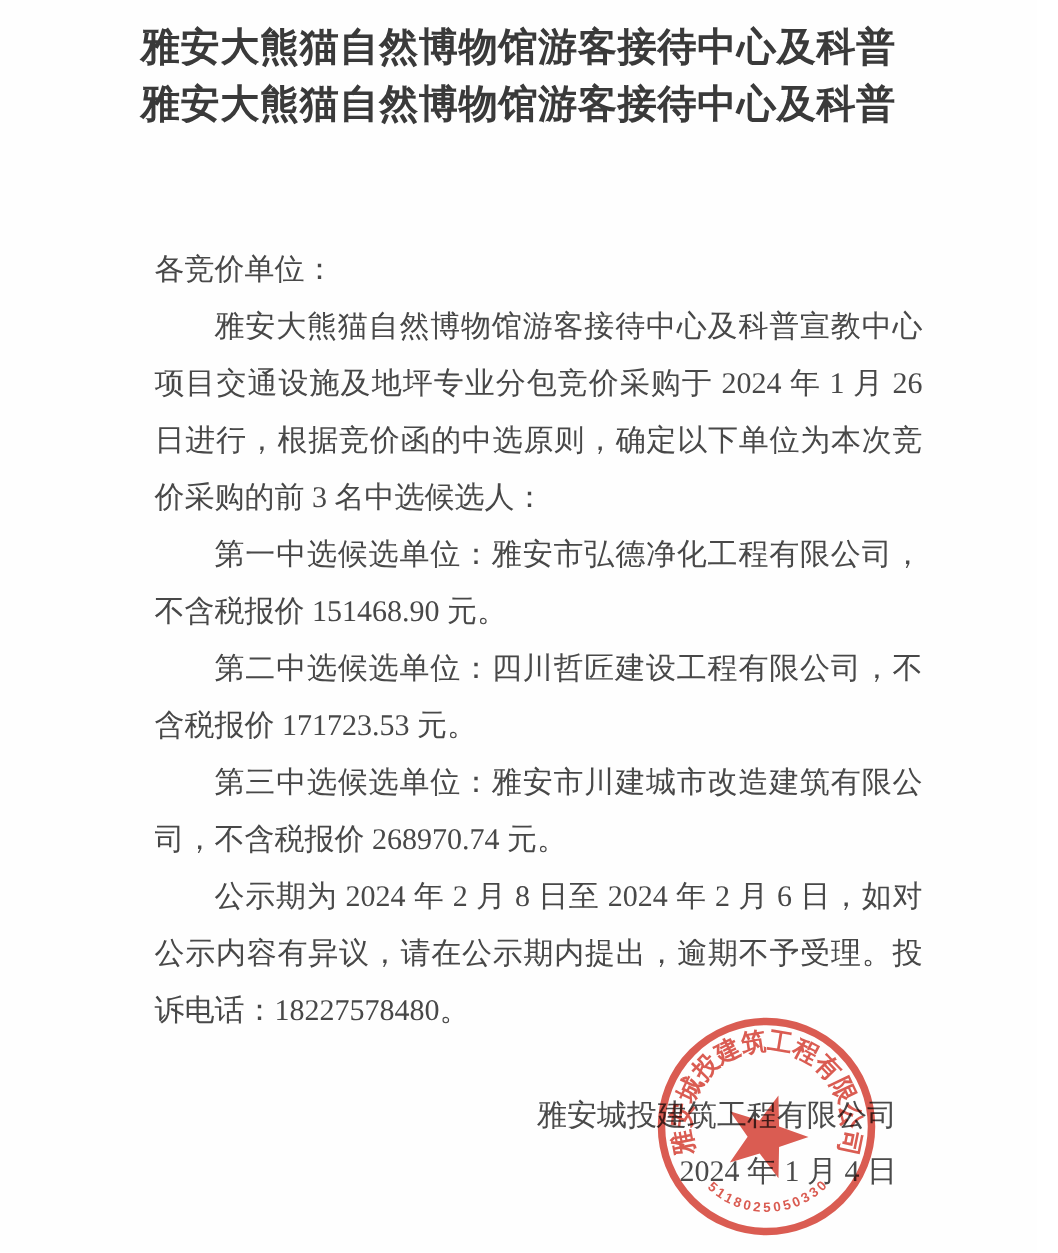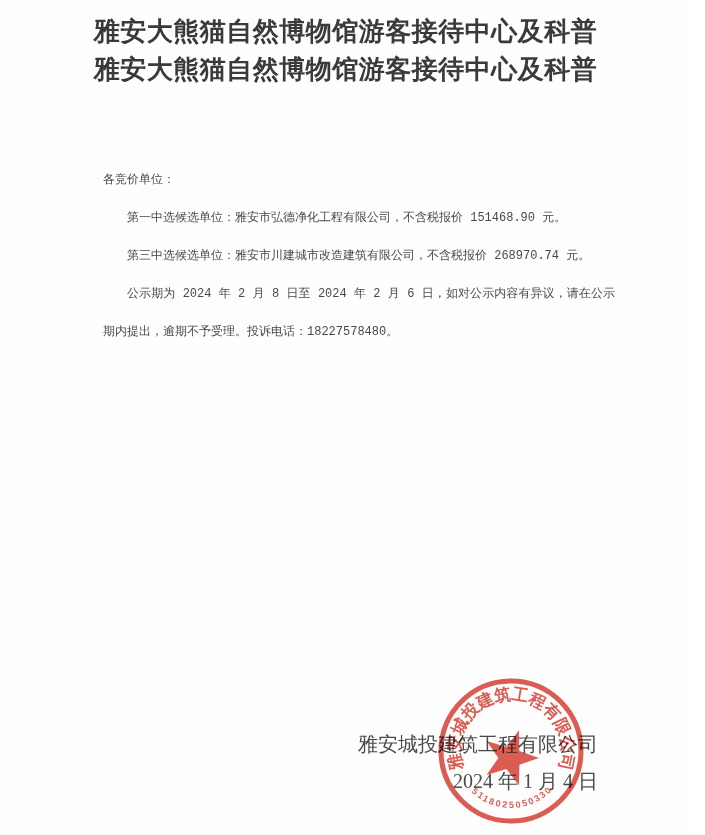--- a/index.html
+++ b/index.html
@@ -25,25 +25,24 @@
     font-size: 26px;
     line-height: 38px;
     color: #3a3a3a;
     letter-spacing: 0.5px;
   }
   .doc-body {
     position: absolute;
     top: 161px;
     left: 103px;
     width: 512px;
-    font-size: 12px;
+    font-size: 20px;
     line-height: 38px;
     color: #484848;
     text-align: justify;
-    font-family: Liberation Mono, monospace;
   }
   .doc-body p { margin: 0; }
   .doc-body p.indent { text-indent: 2em; }
   .signature {
     position: absolute;
     right: 93px;
     top: 726px;
     text-align: right;
     font-size: 20px;
     line-height: 37px;
@@ -71,21 +70,23 @@
 
 <div class="page">
 
   <div class="doc-title">
     <div>雅安大熊猫自然博物馆游客接待中心及科普</div>
     <div>雅安大熊猫自然博物馆游客接待中心及科普</div>
   </div>
 
   <div class="doc-body">
     <p>各竞价单位：</p>
+    <p class="indent">雅安大熊猫自然博物馆游客接待中心及科普宣教中心项目交通设施及地坪专业分包竞价采购于 2024 年 1 月 26 日进行，根据竞价函的中选原则，确定以下单位为本次竞价采购的前 3 名中选候选人：</p>
     <p class="indent">第一中选候选单位：雅安市弘德净化工程有限公司，不含税报价 151468.90 元。</p>
+    <p class="indent">第二中选候选单位：四川哲匠建设工程有限公司，不含税报价 171723.53 元。</p>
     <p class="indent">第三中选候选单位：雅安市川建城市改造建筑有限公司，不含税报价 268970.74 元。</p>
     <p class="indent">公示期为 2024 年 2 月 8 日至 2024 年 2 月 6 日，如对公示内容有异议，请在公示期内提出，逾期不予受理。投诉电话：18227578480。</p>
   </div>
 
   <div class="signature">
     <div>雅安城投建筑工程有限公司</div>
     <div>2024 年 1 月 4 日</div>
   </div>
 
   <svg class="seal" viewBox="-80 -80 160 160" xmlns="http://www.w3.org/2000/svg">

